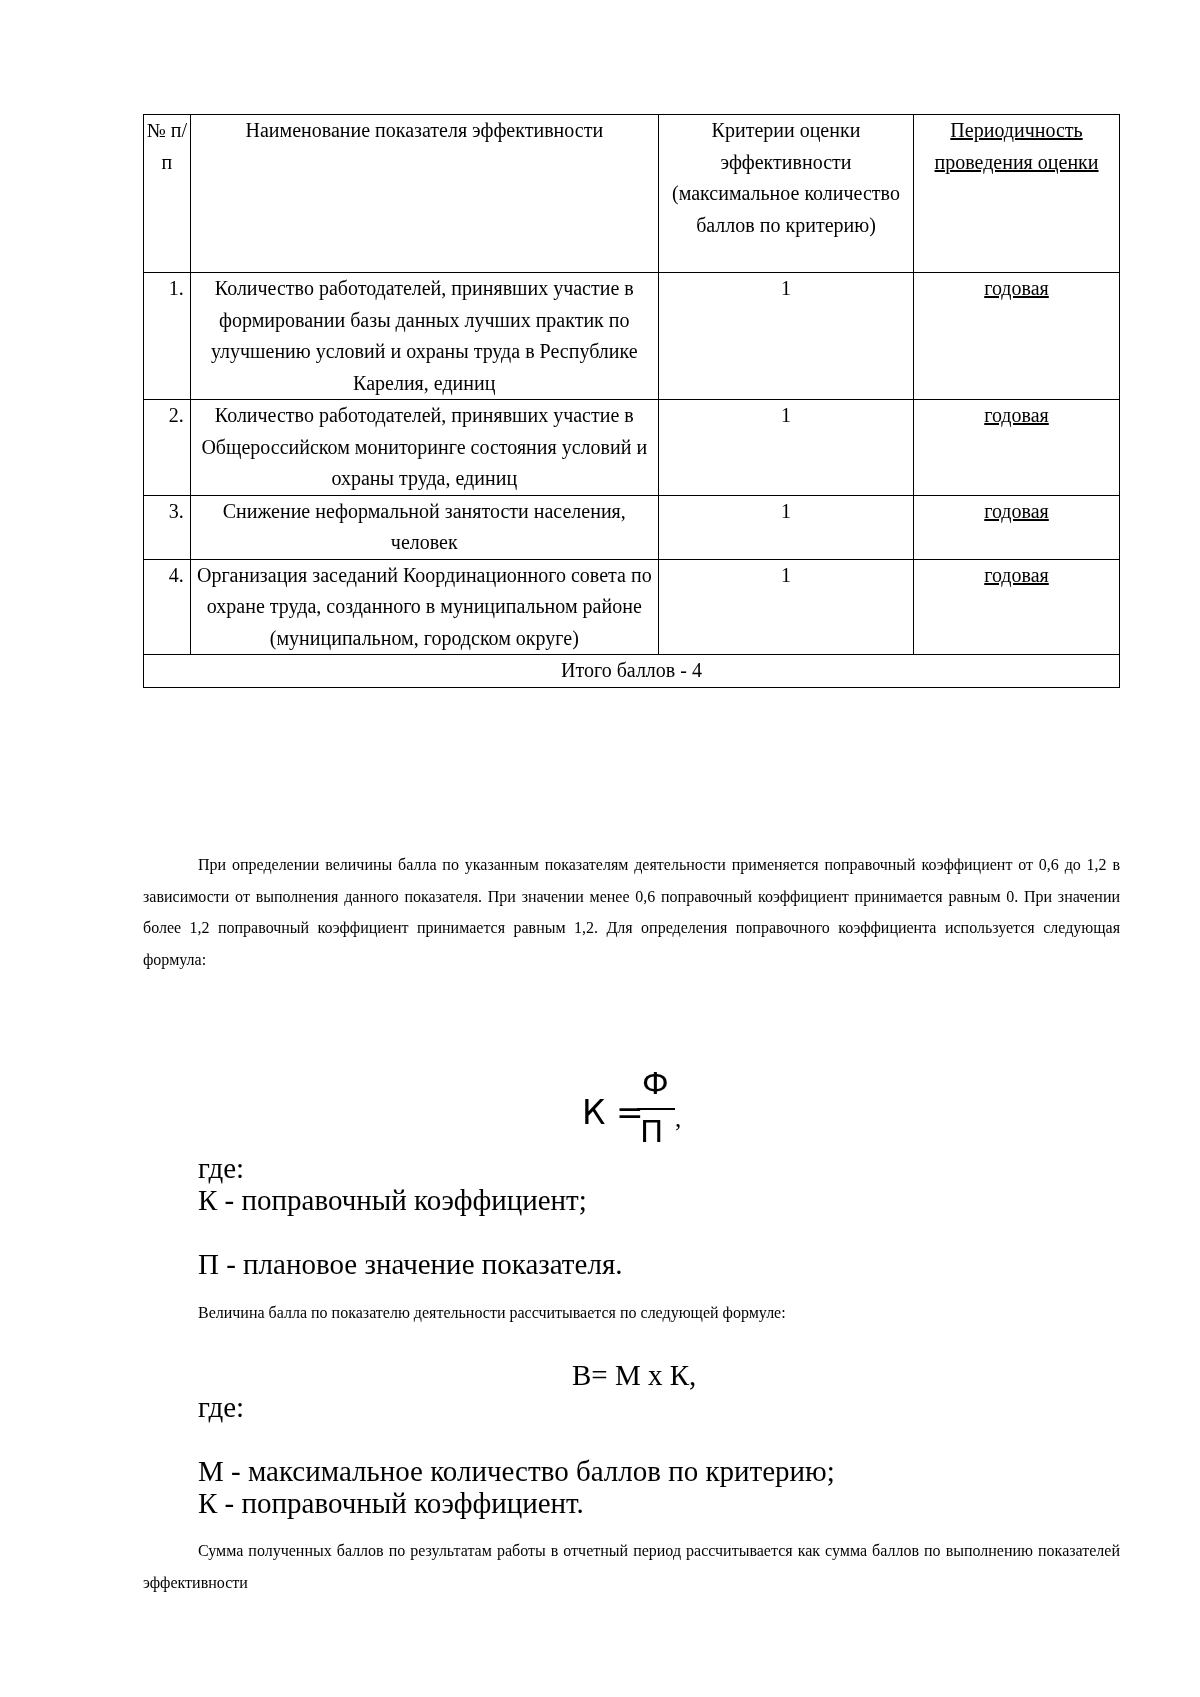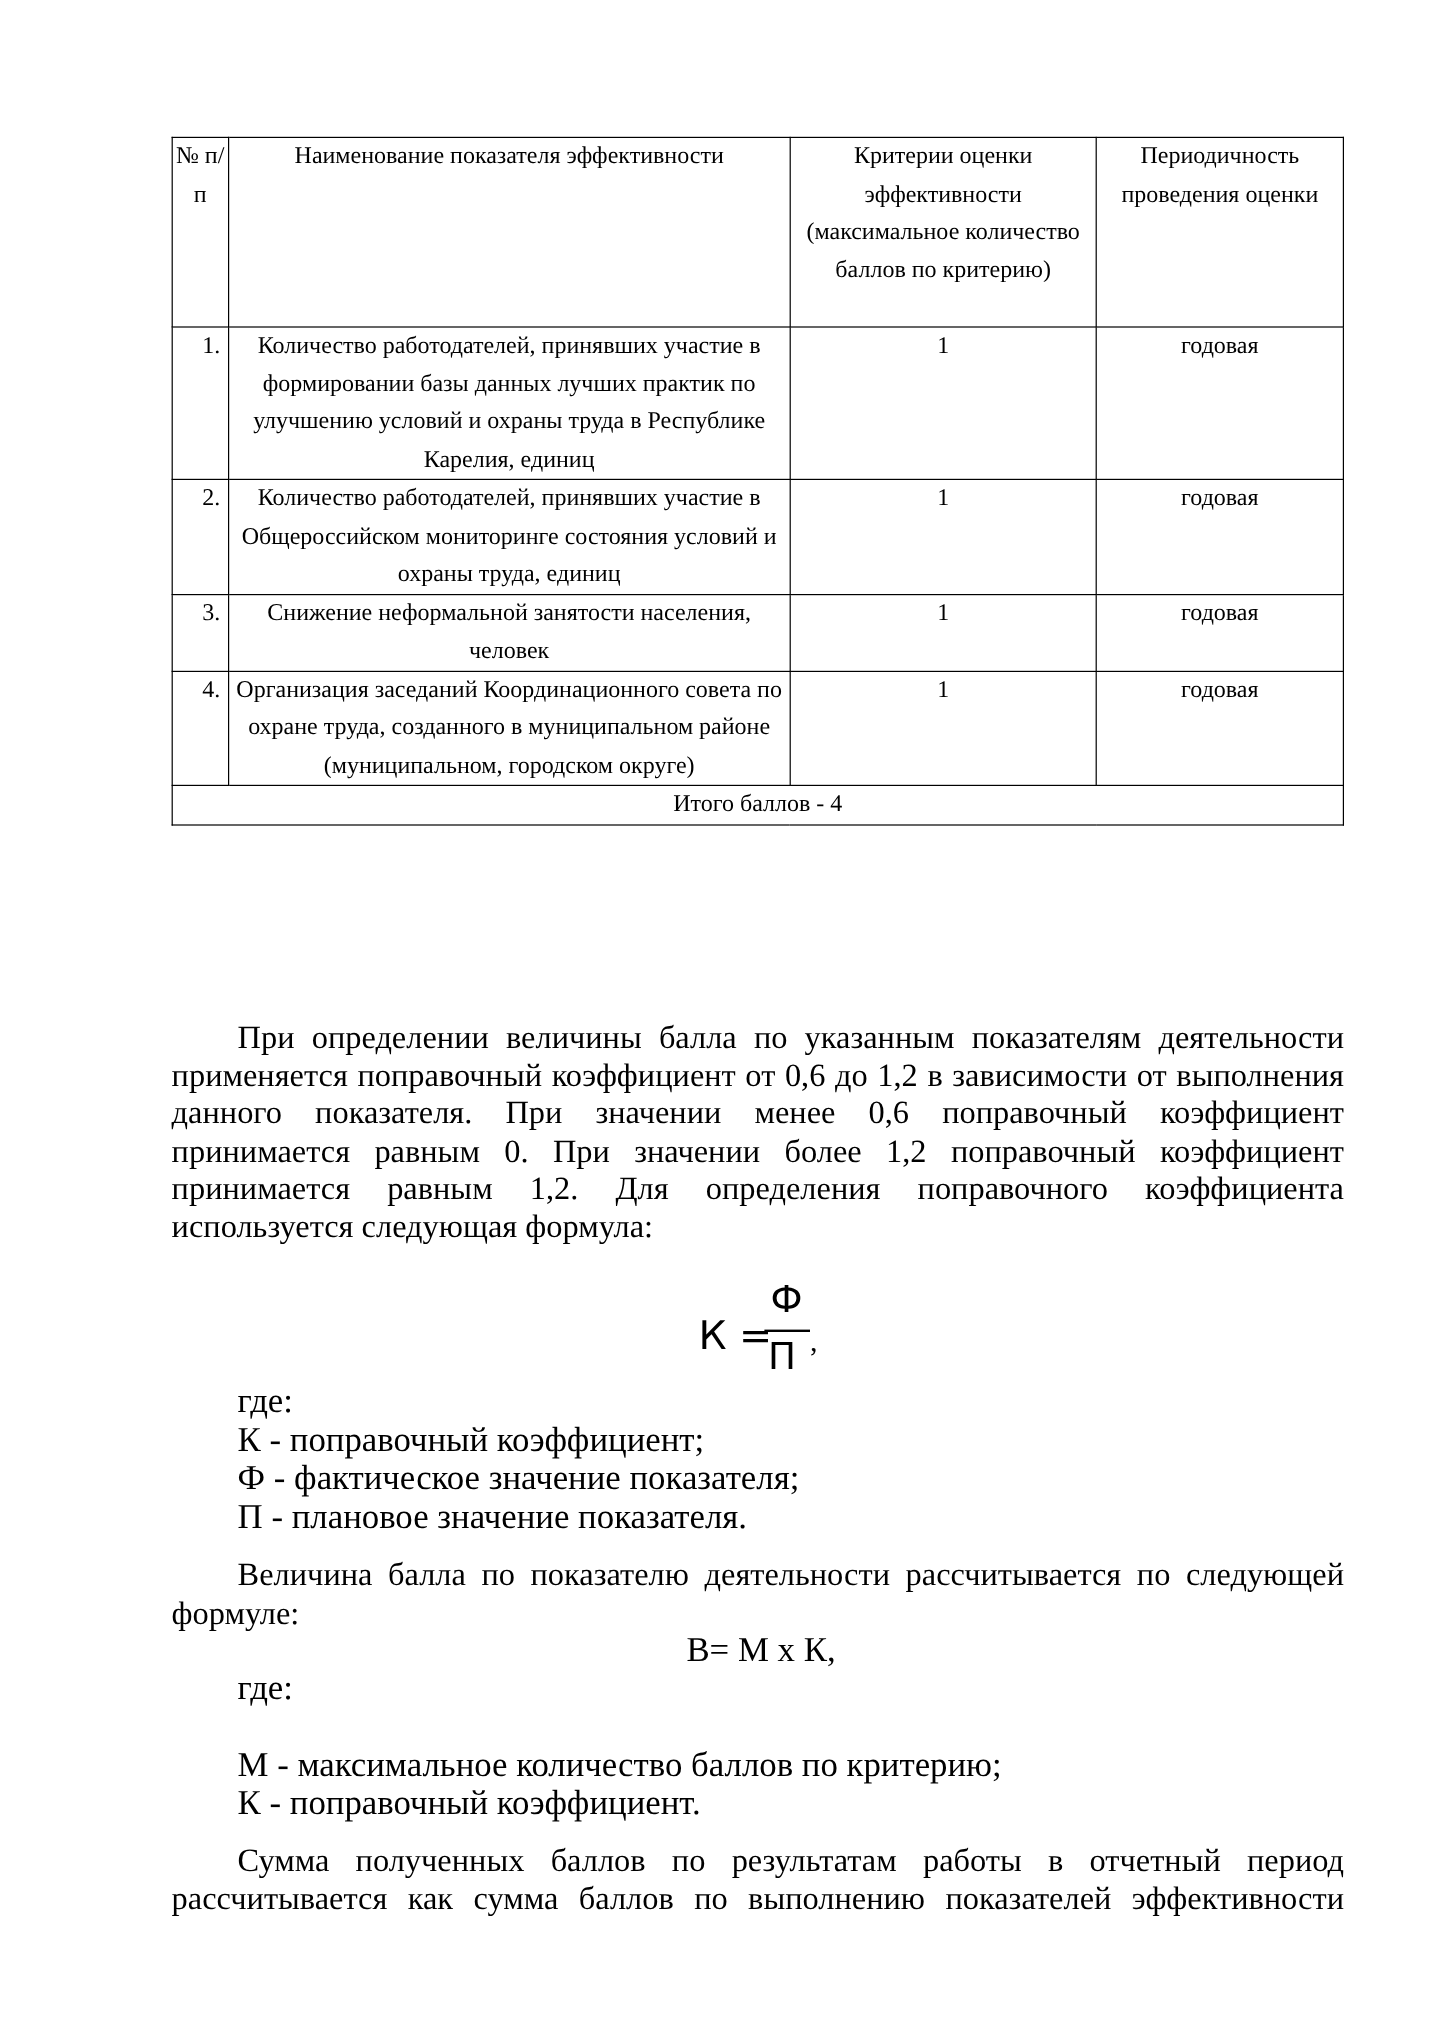--- a/index.html
+++ b/index.html
@@ -5,22 +5,22 @@
   html, body { margin:0; padding:0; background:#ffffff; }
   body { width:1200px; height:1697px; position:relative; overflow:hidden;
          font-family:"Liberation Serif", "DejaVu Serif", serif; color:#000; }
   .page { position:absolute; left:0; top:0; width:1200px; height:1697px; }
   table.ind { position:absolute; left:143px; top:114px; width:977px;
               border-collapse:collapse; font-size:20px; line-height:31.5px; }
   table.ind td { border:1.5px solid #000; vertical-align:top; text-align:center; padding:0 2px; }
   .c1 { width:38px; text-align:right !important; padding-right:6px !important; }
   .c2 { width:468px; }
   .c3 { width:252px; }
-  .c4 { width:202px; }
-  .para { position:absolute; left:143px; width:977px; font-size:27px; line-height:31.5px;
+  .c4 { width:202px;text-decoration:underline; }
+  .para { position:absolute; left:143px; width:977px; font-size:16px; line-height:31.5px;
           text-align:justify; text-align-last:left; text-indent:55px; margin:0; }
   .line { position:absolute; font-size:29px; line-height:31.5px; margin:0; white-space:nowrap; }
   .formula { position:absolute; left:582px; top:1065px; width:120px; height:90px; font-family:"DejaVu Sans", sans-serif; }
   .formula .lhs { position:absolute; left:0; top:28px; font-size:33px; }
   .formula .num { position:absolute; left:60px; top:0; font-size:31px; }
   .formula .bar { position:absolute; left:55px; top:43px; width:38px; border-top:2px solid #000; }
   .formula .den { position:absolute; left:58px; top:48px; font-size:31px; }
   .formula .comma { position:absolute; left:93px; top:40px; font-size:25px; font-family:"Liberation Serif", serif; }
 </style>
 </head>
@@ -71,21 +71,20 @@
   <div class="formula">
     <span class="lhs">К =</span>
     <span class="num">Ф</span>
     <span class="bar"></span>
     <span class="den">П</span>
     <span class="comma">,</span>
   </div>
 
   <p class="line" style="left:198px;top:1153px">где:</p>
   <p class="line" style="left:198px;top:1185px">К - поправочный коэффициент;</p>
-  <p class="line" style="left:198px;top:1217px">Ф - фактическое значение показателя;</p>
   <p class="line" style="left:198px;top:1249px">П - плановое значение показателя.</p>
 
   <p class="para" style="top:1297px">Величина балла по показателю деятельности рассчитывается по следующей формуле:</p>
 
   <p class="line" style="left:572px;top:1360px">В= М х К,</p>
 
   <p class="line" style="left:198px;top:1392px">где:</p>
   <p class="line" style="left:198px;top:1488px">К - поправочный коэффициент.</p>
   <p class="line" style="left:198px;top:1456px">М - максимальное количество баллов по критерию;</p>
 

